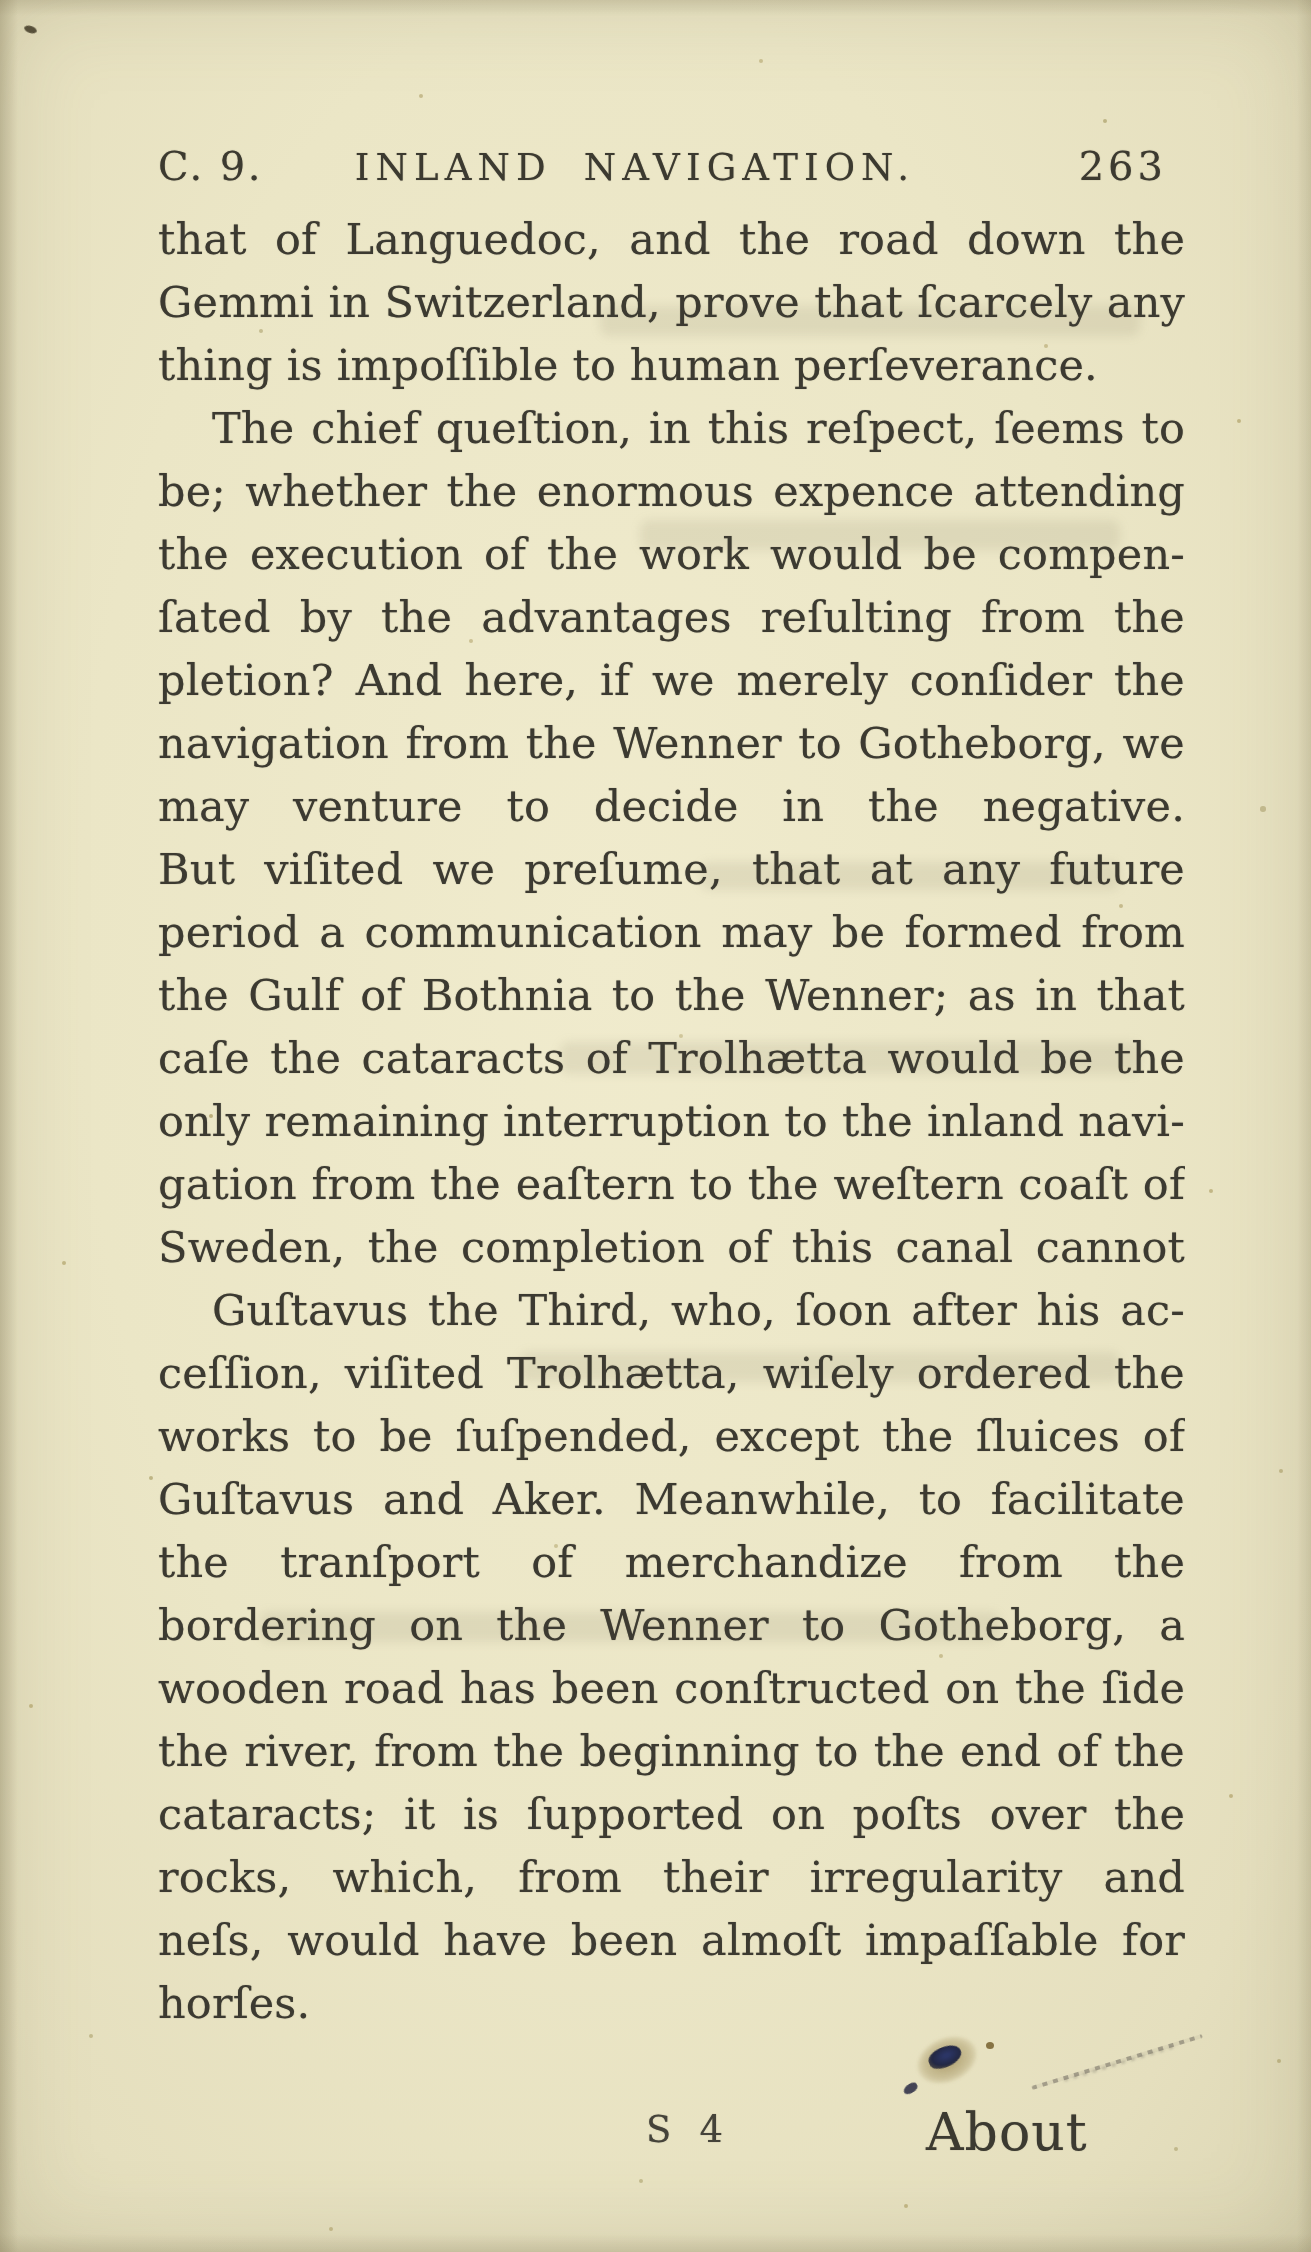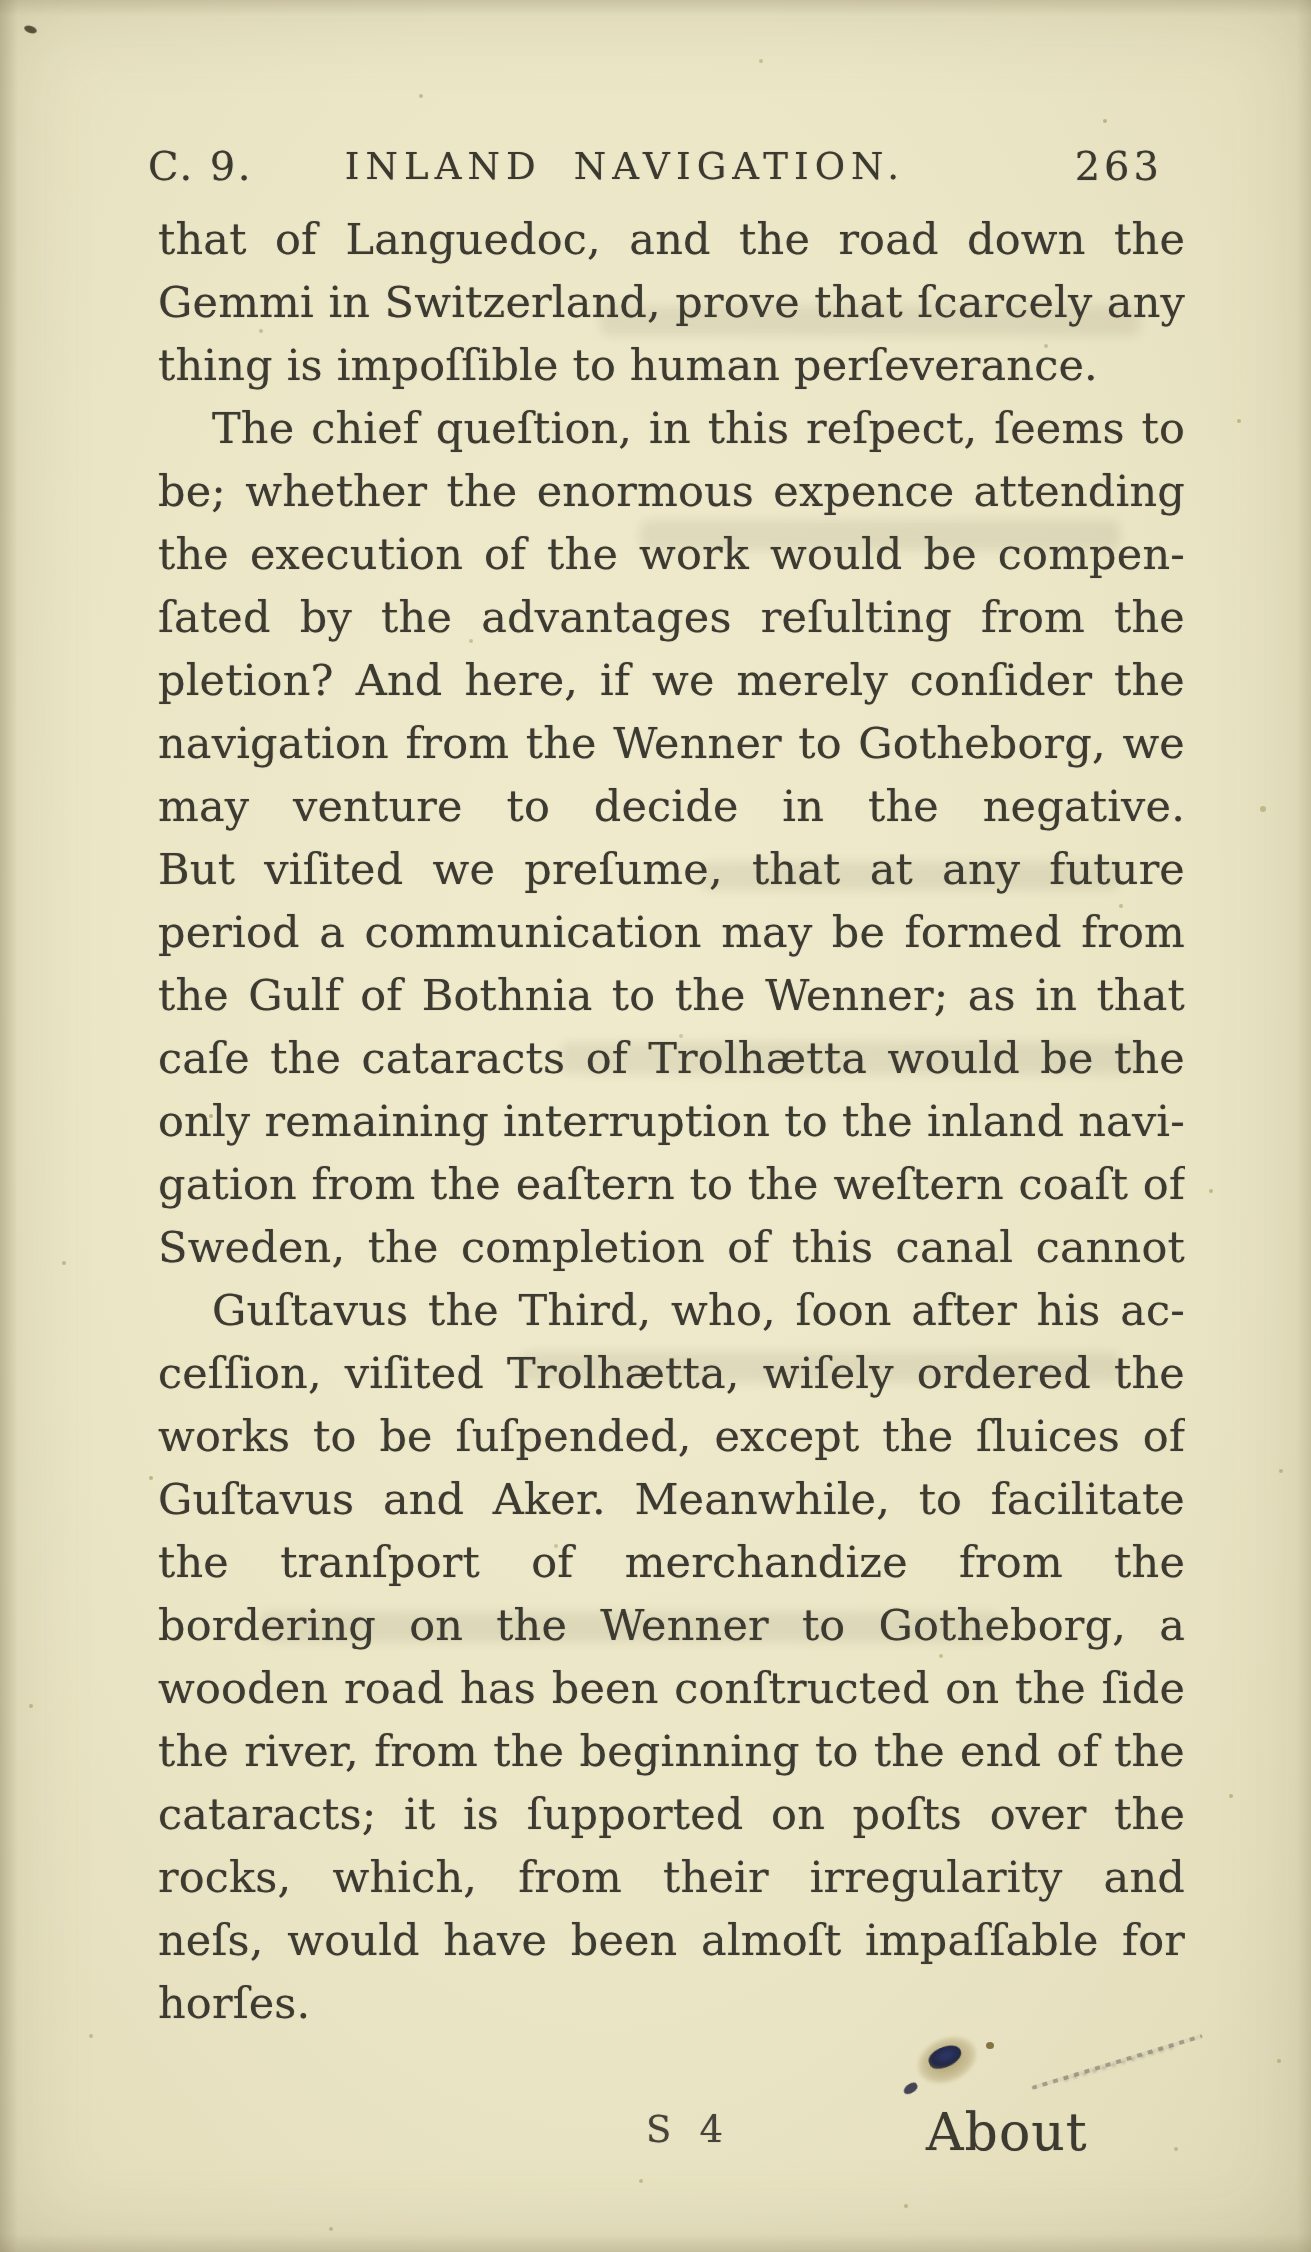--- a/index.html
+++ b/index.html
@@ -17,27 +17,27 @@
   .edge-left{position:absolute;left:0;top:0;width:18px;height:100%;
     background:linear-gradient(90deg, rgba(120,110,76,.30), rgba(120,110,76,0));}
   .edge-top{position:absolute;left:0;top:0;width:100%;height:16px;
     background:linear-gradient(180deg, rgba(120,110,76,.20), rgba(120,110,76,0));}
   .edge-right{position:absolute;right:0;top:0;width:14px;height:100%;
     background:linear-gradient(270deg, rgba(120,110,76,.16), rgba(120,110,76,0));}
   .edge-bottom{position:absolute;left:0;bottom:0;width:100%;height:18px;
     background:linear-gradient(0deg, rgba(120,110,76,.20), rgba(120,110,76,0));}
 
   .header{
-    position:absolute;left:148px;top:143px;width:1027px;
-    display:flex;align-items:center;color:#3c3a30;
+    position:absolute;left:158px;top:143px;width:1027px;
+    display:flex;align-items:flex-end;color:#3c3a30;
     text-shadow:0 0 1px rgba(60,56,44,.55);
   }
   .chapter{font-size:40px;letter-spacing:.06em;}
   .running-title{font-size:37px;letter-spacing:.165em;word-spacing:.38em;margin-left:92px;}
-  .pagenum{font-size:40px;letter-spacing:.10em;margin-left:auto;margin-right:12px;}
+  .pagenum{font-size:40px;letter-spacing:.10em;margin-left:auto;margin-right:18px;}
 
   .textblock{
     position:absolute;left:158px;top:208px;width:1027px;
     font-size:43px;line-height:63px;color:#3c3a31;
     text-shadow:0 0 1px rgba(60,57,46,.5);
   }
   .line{height:63px;overflow:hidden;letter-spacing:.004em;
     text-align:justify;text-align-last:justify;white-space:normal;}
   .line.l{text-align:left;text-align-last:left;}
   .line.ind{text-indent:54px;}

